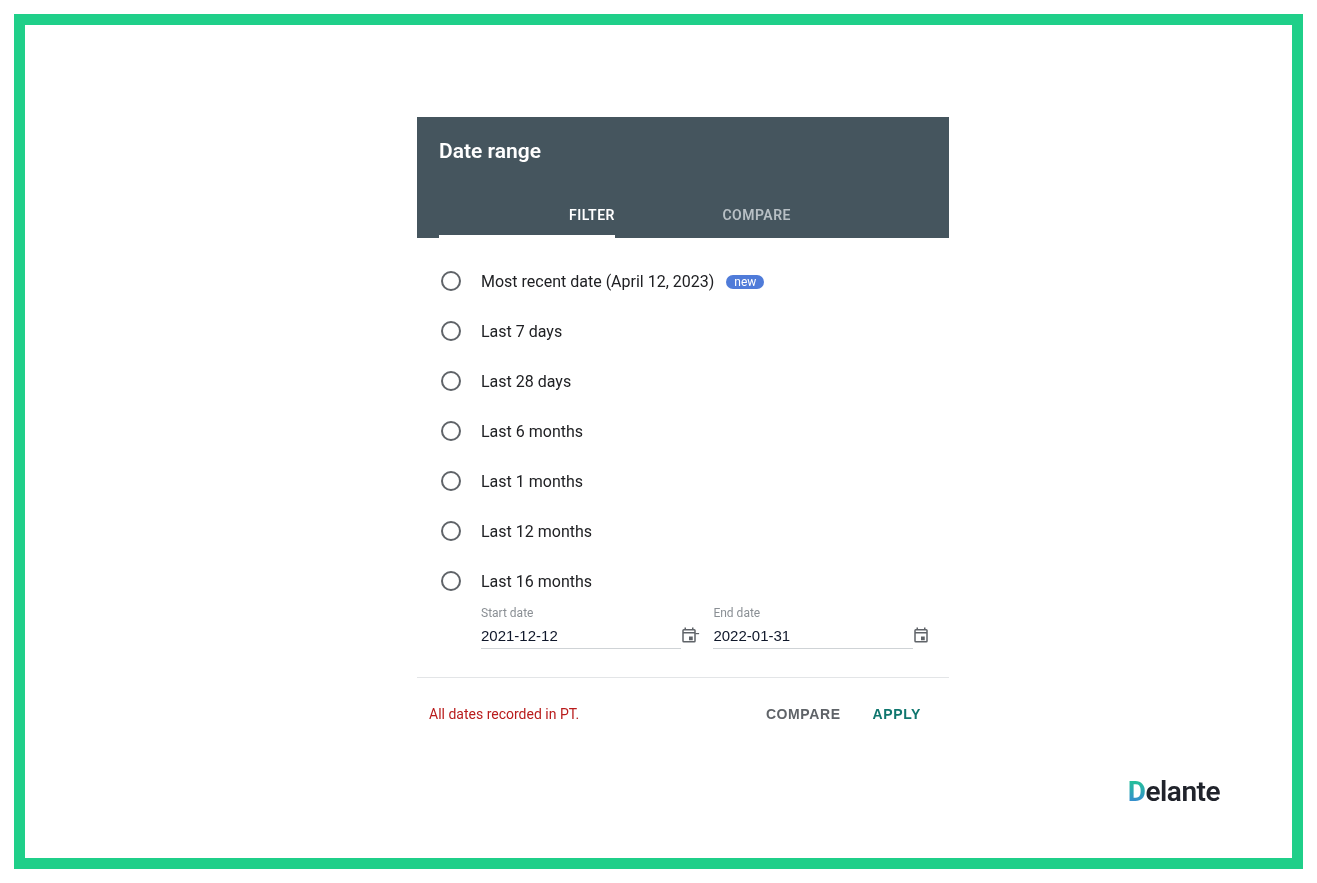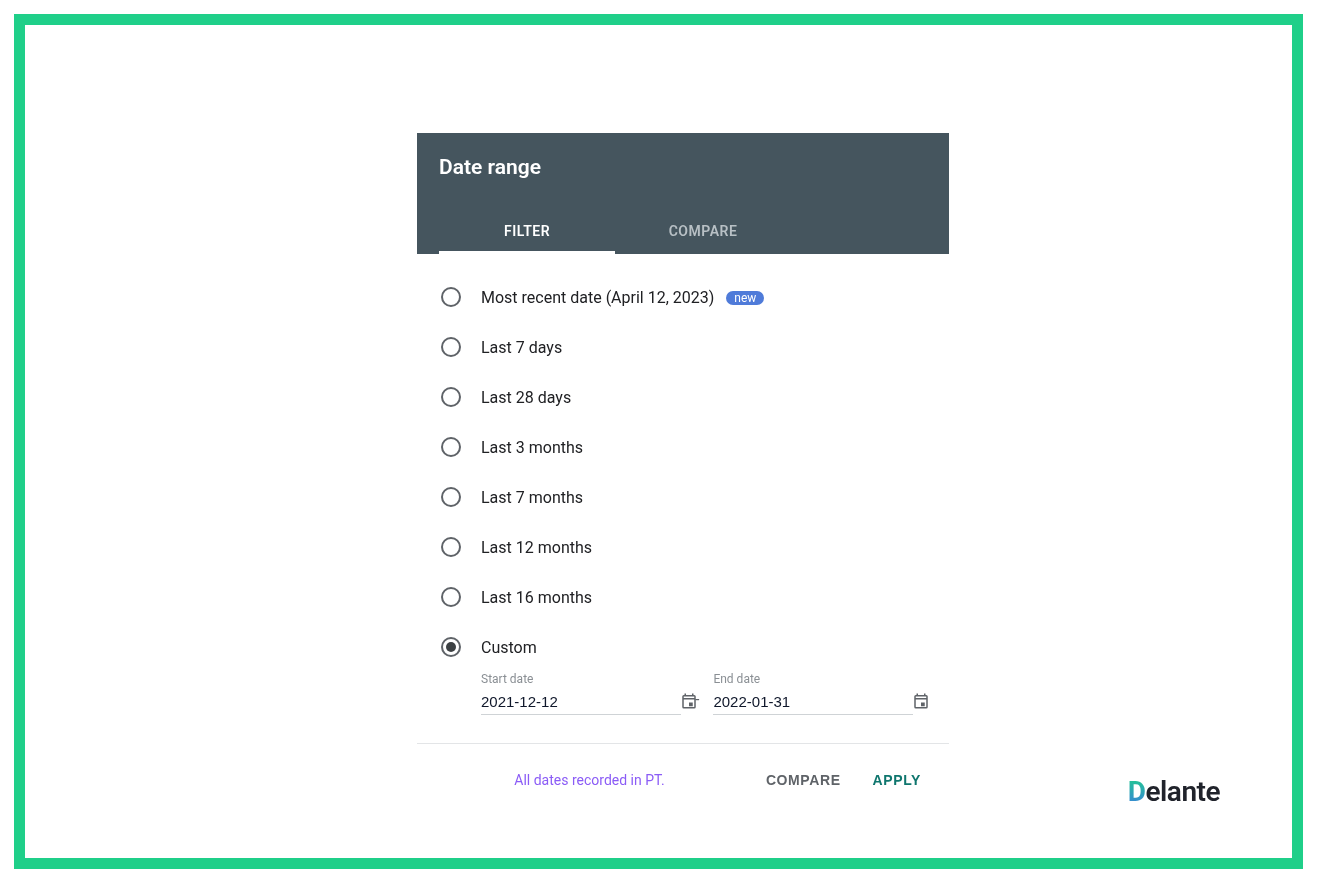--- a/index.html
+++ b/index.html
@@ -12,42 +12,42 @@
   }
   .frame {
     position: absolute;
     top: 14px; left: 14px; right: 14px; bottom: 14px;
     border: 11px solid #1fcf89;
     background: #fff;
   }
   .dialog {
     position: absolute;
     left: 392px;
-    top: 108px;
+    top: 92px;
     width: 532px;
     background: #fff;
   }
   .dialog-header {
     background: #45555e;
     color: #fff;
     padding-top: 22px;
   }
   .dialog-title {
     font-size: 21px;
     font-weight: 600;
     padding: 0 22px 10px 22px;
   }
   .tabs {
     display: flex;
     margin-top: 20px;
   }
   .tab {
     flex: 0 0 auto;
     width: 176px;
-    text-align: center;
+    text-align: right;
     font-size: 14px;
     font-weight: 600;
     letter-spacing: 0.5px;
     padding: 14px 0 12px 0;
     color: #b8c0c5;
     cursor: pointer;
     margin-left: 22px;
   }
   .tab.active {
     color: #fff;
@@ -133,23 +133,22 @@
     padding-bottom: 6px;
   }
   .dialog-footer {
     border-top: 1px solid #e3e5e7;
     display: flex;
     align-items: center;
     padding: 20px 12px 20px 12px;
   }
   .footer-note {
     font-size: 14px;
-    color: #8b5cf6;
+    color: #b91c1c;
     flex: 1;
-    text-align: center;
   }
   .btn {
     font-size: 14px;
     font-weight: 600;
     letter-spacing: 0.6px;
     padding: 8px 16px;
     background: none;
     border: none;
     cursor: pointer;
   }
@@ -202,42 +201,38 @@
         <span class="option-label">Last 7 days</span>
       </div>
 
       <div class="option-row">
         <span class="radio"></span>
         <span class="option-label">Last 28 days</span>
       </div>
 
       <div class="option-row">
         <span class="radio"></span>
-        <span class="option-label">Last 3 months</span>
-      </div>
-
-      <div class="option-row">
-        <span class="radio"></span>
-        <span class="option-label">Last 7 months</span>
+        <span class="option-label">Last 6 months</span>
+      </div>
+
+      <div class="option-row">
+        <span class="radio"></span>
+        <span class="option-label">Last 1 months</span>
       </div>
 
       <div class="option-row">
         <span class="radio"></span>
         <span class="option-label">Last 12 months</span>
       </div>
 
       <div class="option-row">
         <span class="radio"></span>
         <span class="option-label">Last 16 months</span>
       </div>
 
-      <div class="option-row">
-        <span class="radio selected"></span>
-        <span class="option-label">Custom</span>
-      </div>
 
       <div class="custom-fields">
         <div class="date-field">
           <span class="date-label">Start date</span>
           <div class="date-input-wrap">
             <input class="date-value" value="2021-12-12" style="">
             <svg class="cal-icon" viewBox="0 0 24 24" fill="currentColor">
                 <path d="M19 4h-1V2h-2v2H8V2H6v2H5a2 2 0 0 0-2 2v14a2 2 0 0 0 2 2h14a2 2 0 0 0 2-2V6a2 2 0 0 0-2-2zm0 16H5V10h14v10zM5 8V6h14v2H5zm7 6h5v5h-5v-5z"></path>
               </svg>
           </div>

